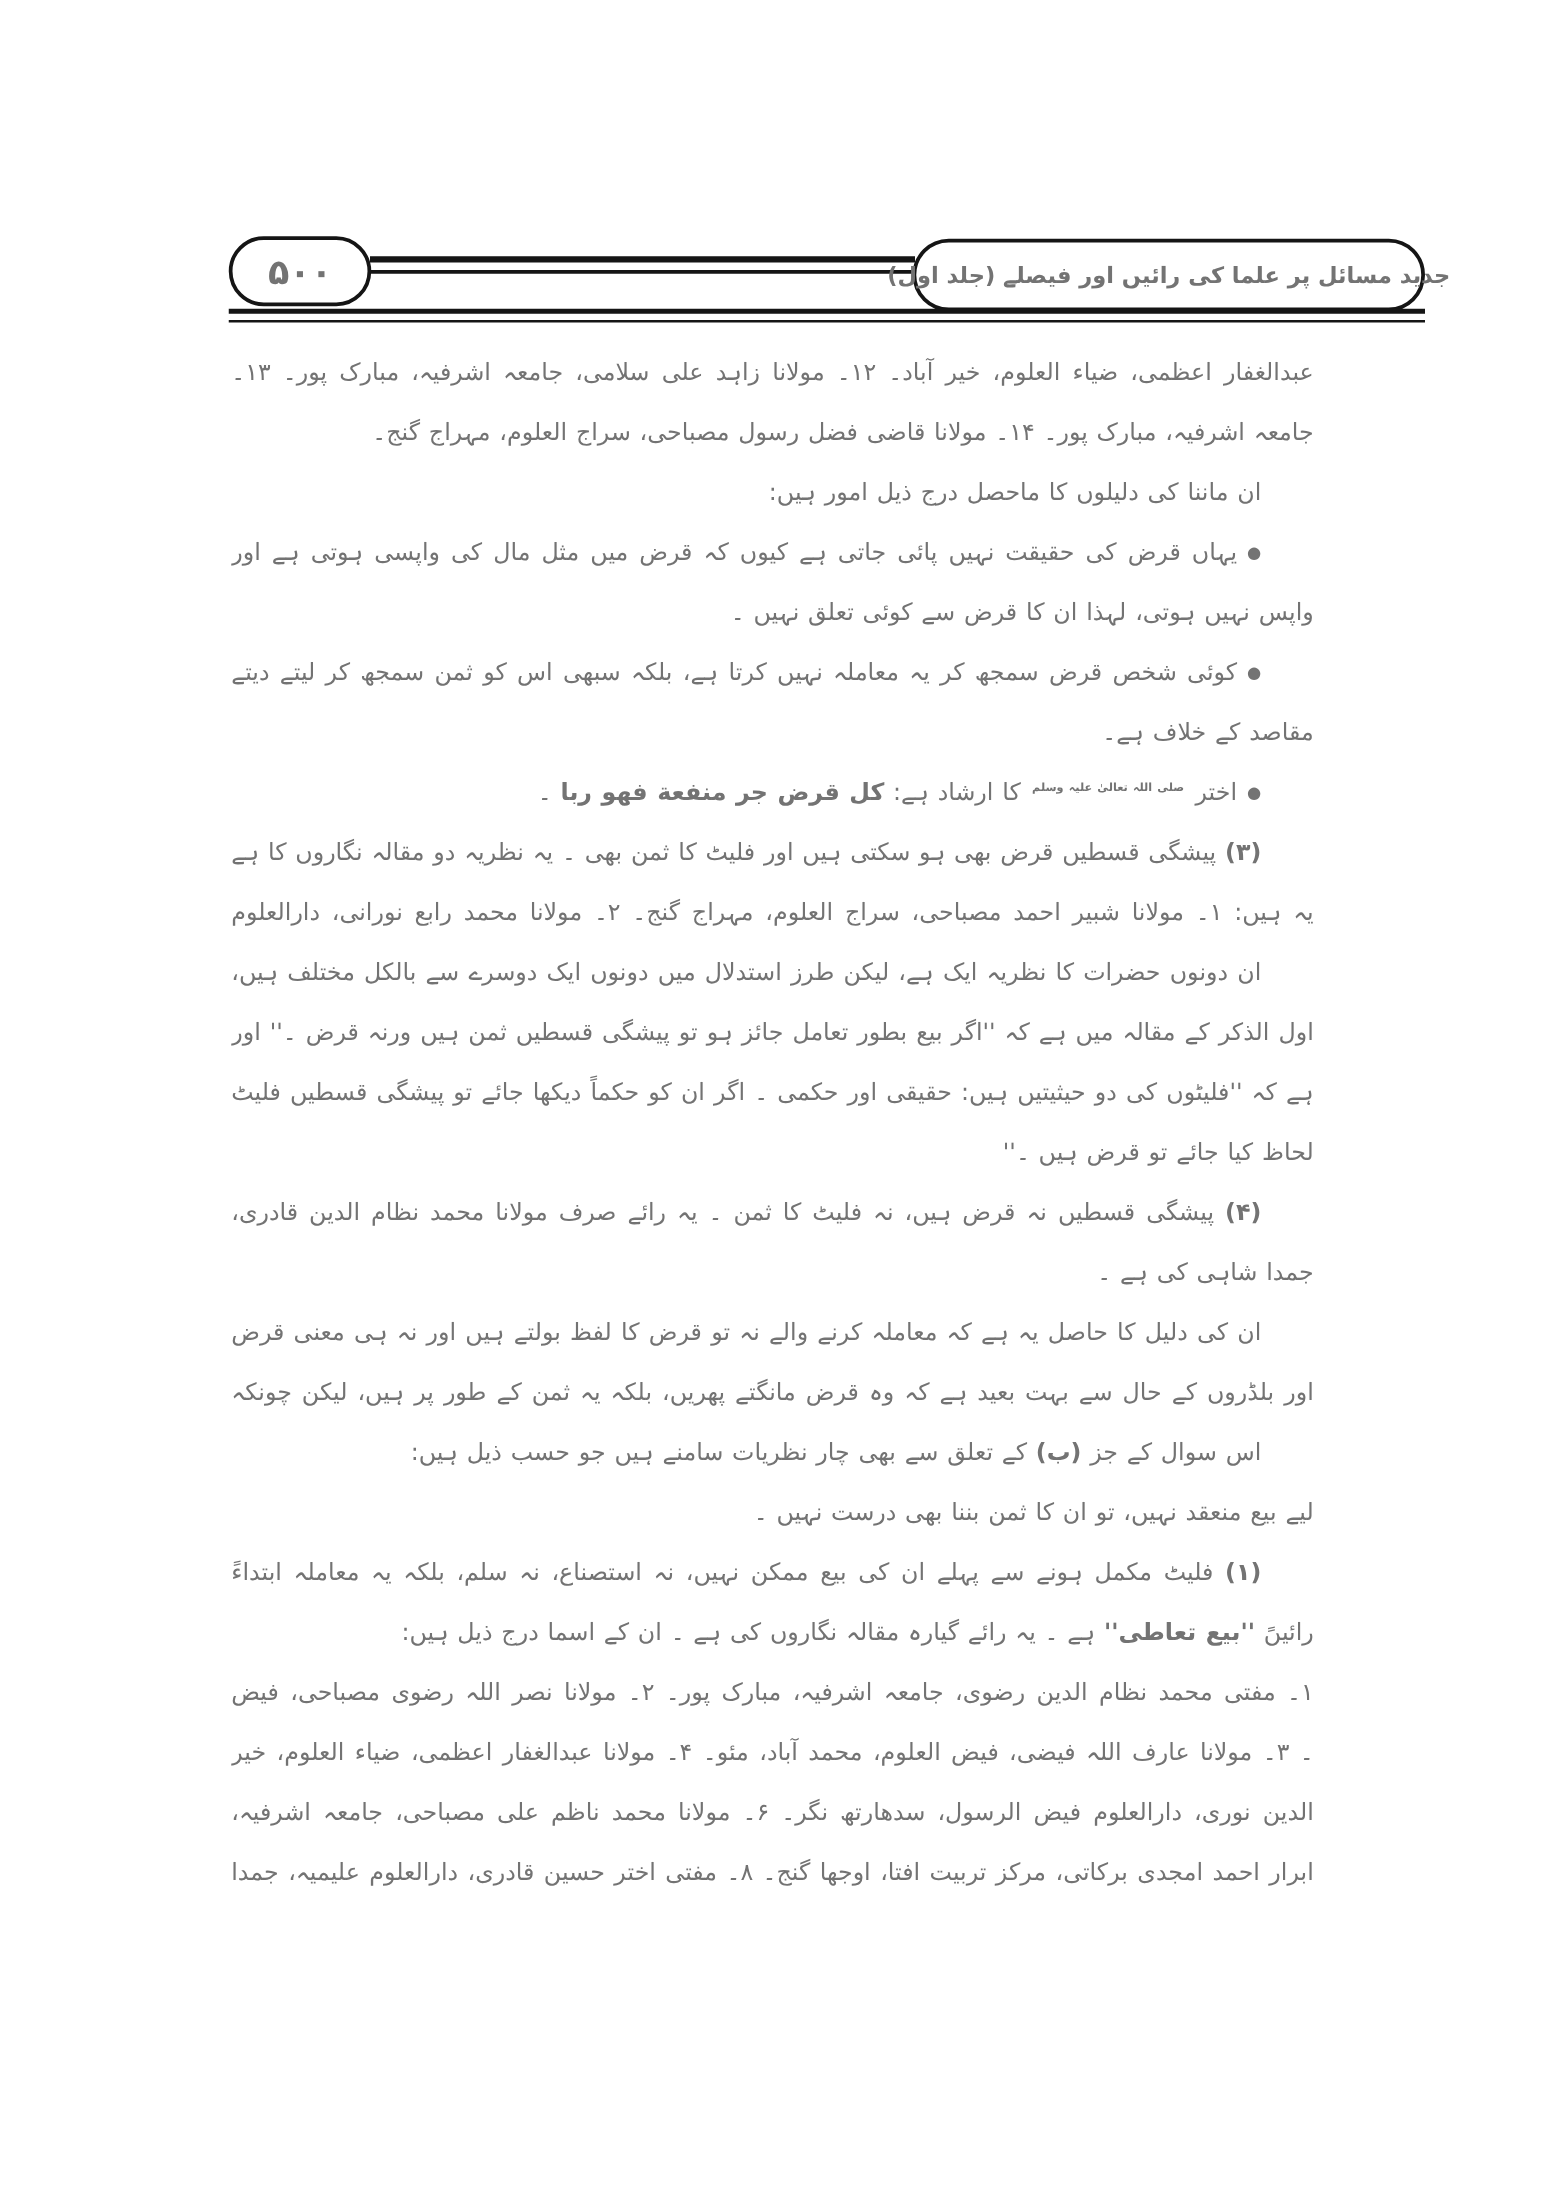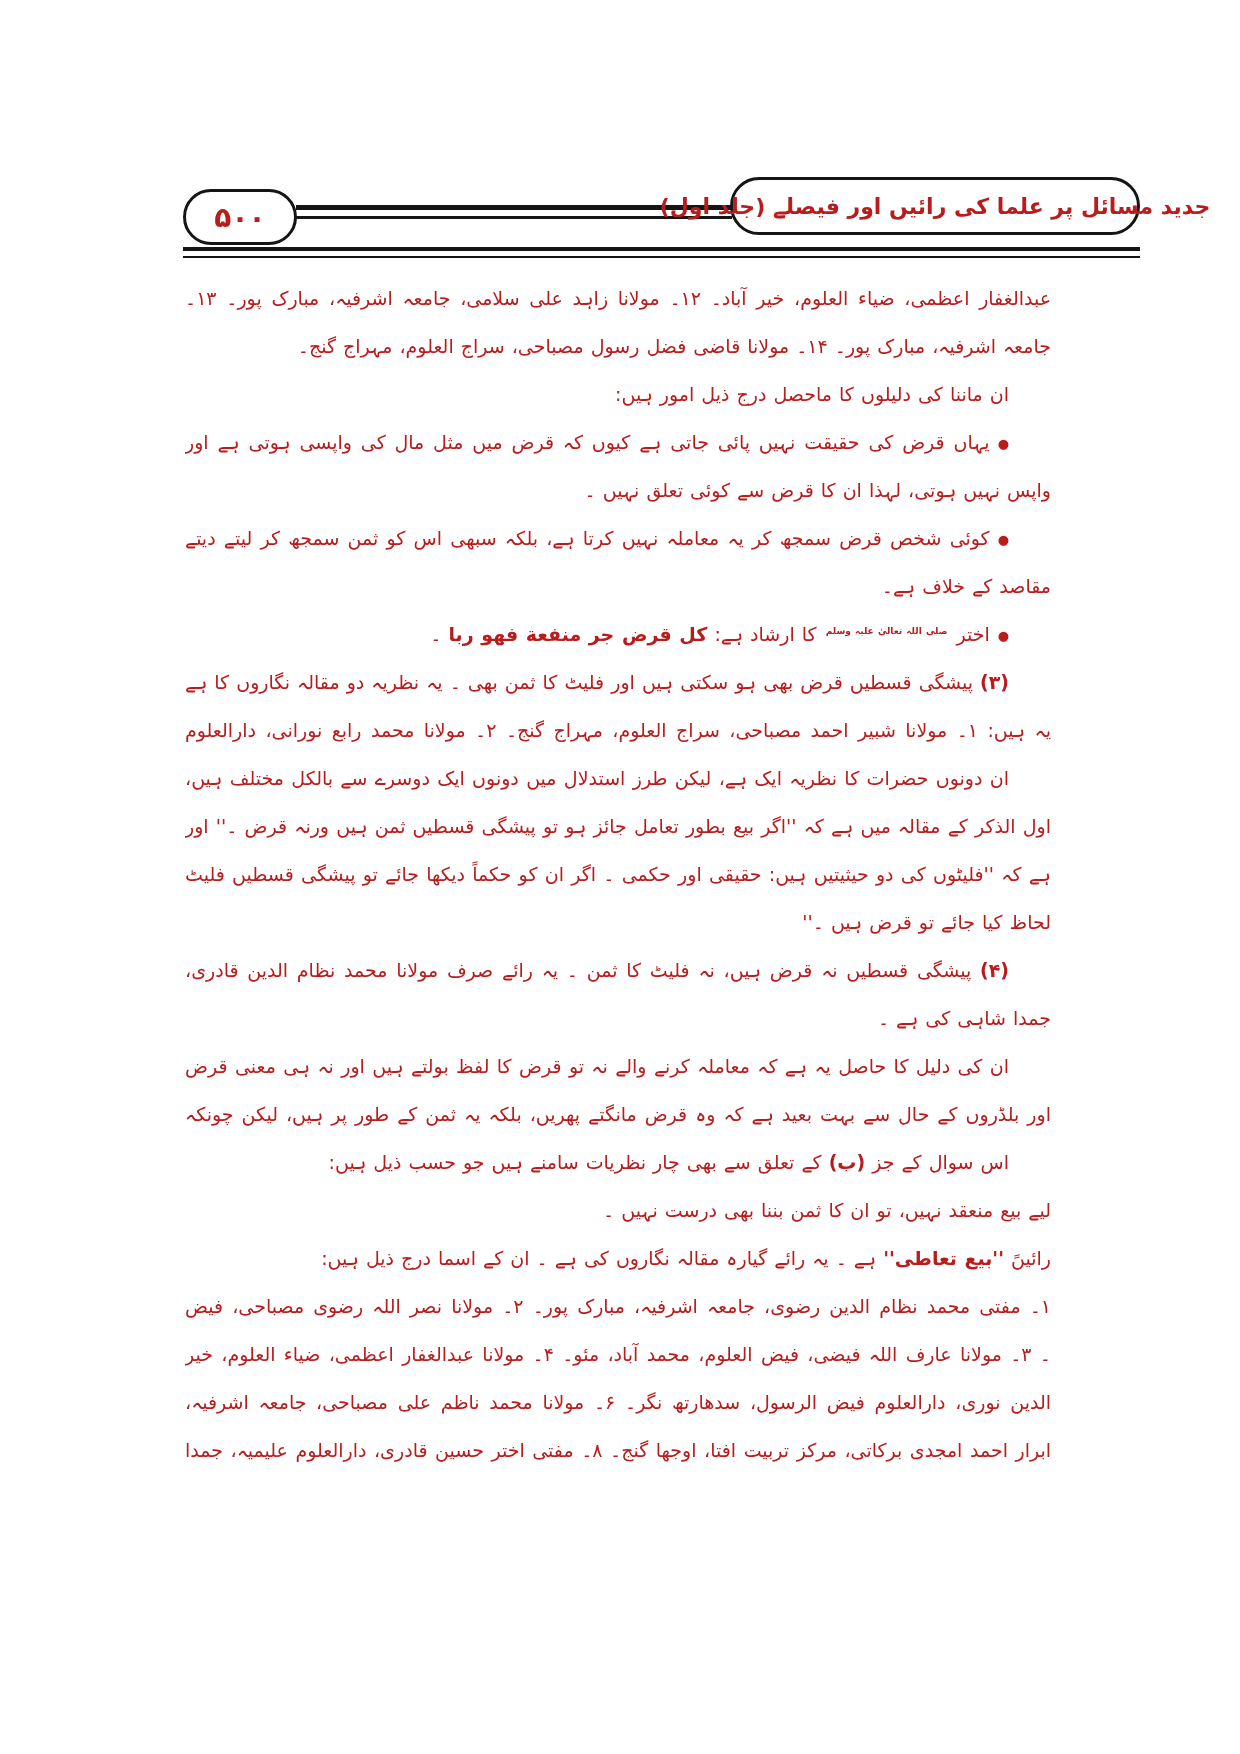--- a/index.html
+++ b/index.html
@@ -2,40 +2,40 @@
 <html lang="ur"><head>
 <meta charset="utf-8">
 <style>
   html,body{margin:0;padding:0;background:#e8e8e8;}
   .page{
     position:relative;
     width:1240px;height:1754px;
     margin:0 auto;
     background:#ffffff;
     font-family:"DejaVu Sans", sans-serif;
-    color:#b91c1c;
+    color:#737373;
     overflow:hidden;
   }
   
   .badge{
     position:absolute;
     box-sizing:border-box;
     border:3px solid #151515;
     border-radius:28px;
     display:flex;align-items:center;justify-content:center;
     background:#fff;
     direction:rtl;
   }
   .pageno{
     left:183px;top:189px;width:114px;height:56px;
     font-size:28px;font-weight:bold;letter-spacing:2px;
   }
   .title-oval{
-    left:730px;top:177px;width:410px;height:58px;
-    font-size:22px;font-weight:bold;
+    left:730px;top:191px;width:410px;height:58px;
+    font-size:18px;font-weight:bold;
     white-space:nowrap;
     border-radius:30px;
   }
   .connector{
     position:absolute;
     left:296px;top:205px;width:436px;height:6px;
     border-top:5px solid #151515;
     border-bottom:3px solid #151515;
   }
   .header-sep{
@@ -111,20 +111,21 @@
       <div class="line ind"><span>ان دونوں حضرات کا نظریہ ایک ہے، لیکن طرز استدلال میں دونوں ایک دوسرے سے بالکل مختلف ہیں، چنانچہ</span></div>
       <div class="line"><span>اول الذکر کے مقالہ میں ہے کہ ''اگر بیع بطور تعامل جائز ہو تو پیشگی قسطیں ثمن ہیں ورنہ قرض ۔'' اور دوسرے کے مقالہ میں</span></div>
       <div class="line"><span>ہے کہ ''فلیٹوں کی دو حیثیتیں ہیں: حقیقی اور حکمی ۔ اگر ان کو حکماً دیکھا جائے تو پیشگی قسطیں فلیٹ کا ثمن ہیں، اور اگر حقیقت کا</span></div>
       <div class="line end"><span>لحاظ کیا جائے تو قرض ہیں ۔''</span></div>
       <div class="line ind"><span class="b">(۴)</span><span> پیشگی قسطیں نہ قرض ہیں، نہ فلیٹ کا ثمن ۔ یہ رائے صرف مولانا محمد نظام الدین قادری، دارالعلوم علیمیہ،</span></div>
       <div class="line end"><span>جمدا شاہی کی ہے ۔</span></div>
       <div class="line ind"><span>ان کی دلیل کا حاصل یہ ہے کہ معاملہ کرنے والے نہ تو قرض کا لفظ بولتے ہیں اور نہ ہی معنی قرض کا قصد کرتے ہیں،</span></div>
       <div class="line"><span>اور بلڈروں کے حال سے بہت بعید ہے کہ وہ قرض مانگتے پھریں، بلکہ یہ ثمن کے طور پر ہیں، لیکن چونکہ مبیع معدوم ہے اس</span></div>
       <div class="line end ind"><span>اس سوال کے جز </span><span class="b">(ب)</span><span> کے تعلق سے بھی چار نظریات سامنے ہیں جو حسب ذیل ہیں:</span></div>
       <div class="line end"><span>لیے بیع منعقد نہیں، تو ان کا ثمن بننا بھی درست نہیں ۔</span></div>
+      <div class="line ind"><span class="b">(۱)</span><span> فلیٹ مکمل ہونے سے پہلے ان کی بیع ممکن نہیں، نہ استصناع، نہ سلم، بلکہ یہ معاملہ ابتداءً </span></div>
       <div class="line end"><span>رائیںً </span><span class="b">''بیع تعاطی''</span><span> ہے ۔ یہ رائے گیارہ مقالہ نگاروں کی ہے ۔ ان کے اسما درج ذیل ہیں:</span></div>
       <div class="line"><span>۱۔ مفتی محمد نظام الدین رضوی، جامعہ اشرفیہ، مبارک پور۔ ۲۔ مولانا نصر اللہ رضوی مصباحی، فیض العلوم، محمد آباد مئو</span></div>
       <div class="line"><span>۔ ۳۔ مولانا عارف اللہ فیضی، فیض العلوم، محمد آباد، مئو۔ ۴۔ مولانا عبدالغفار اعظمی، ضیاء العلوم، خیر آباد۔ ۵۔ مفتی محمد شہاب</span></div>
       <div class="line"><span>الدین نوری، دارالعلوم فیض الرسول، سدھارتھ نگر۔ ۶۔ مولانا محمد ناظم علی مصباحی، جامعہ اشرفیہ، مبارک پور۔ ۷۔ مفتی</span></div>
       <div class="line"><span>ابرار احمد امجدی برکاتی، مرکز تربیت افتا، اوجھا گنج۔ ۸۔ مفتی اختر حسین قادری، دارالعلوم علیمیہ، جمدا شاہی۔ ۹۔ مولانا محمد</span></div>
     </div>
 
 </div>
 
 </body></html>

